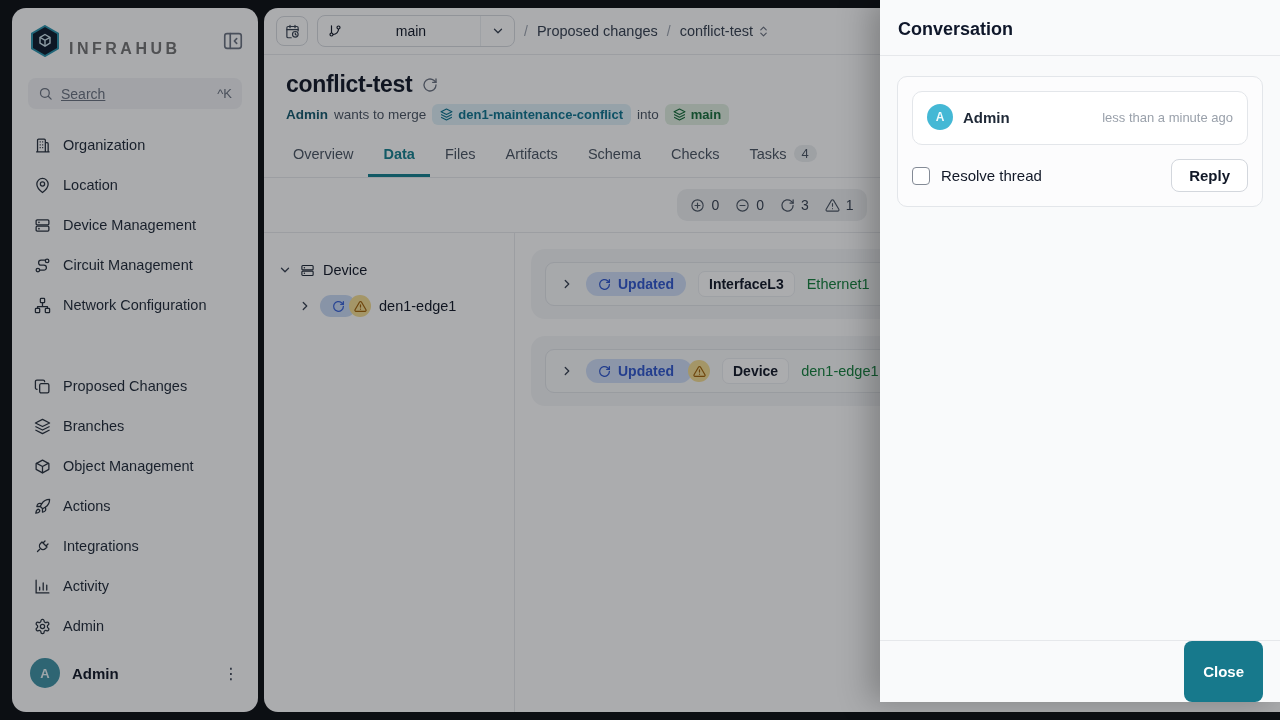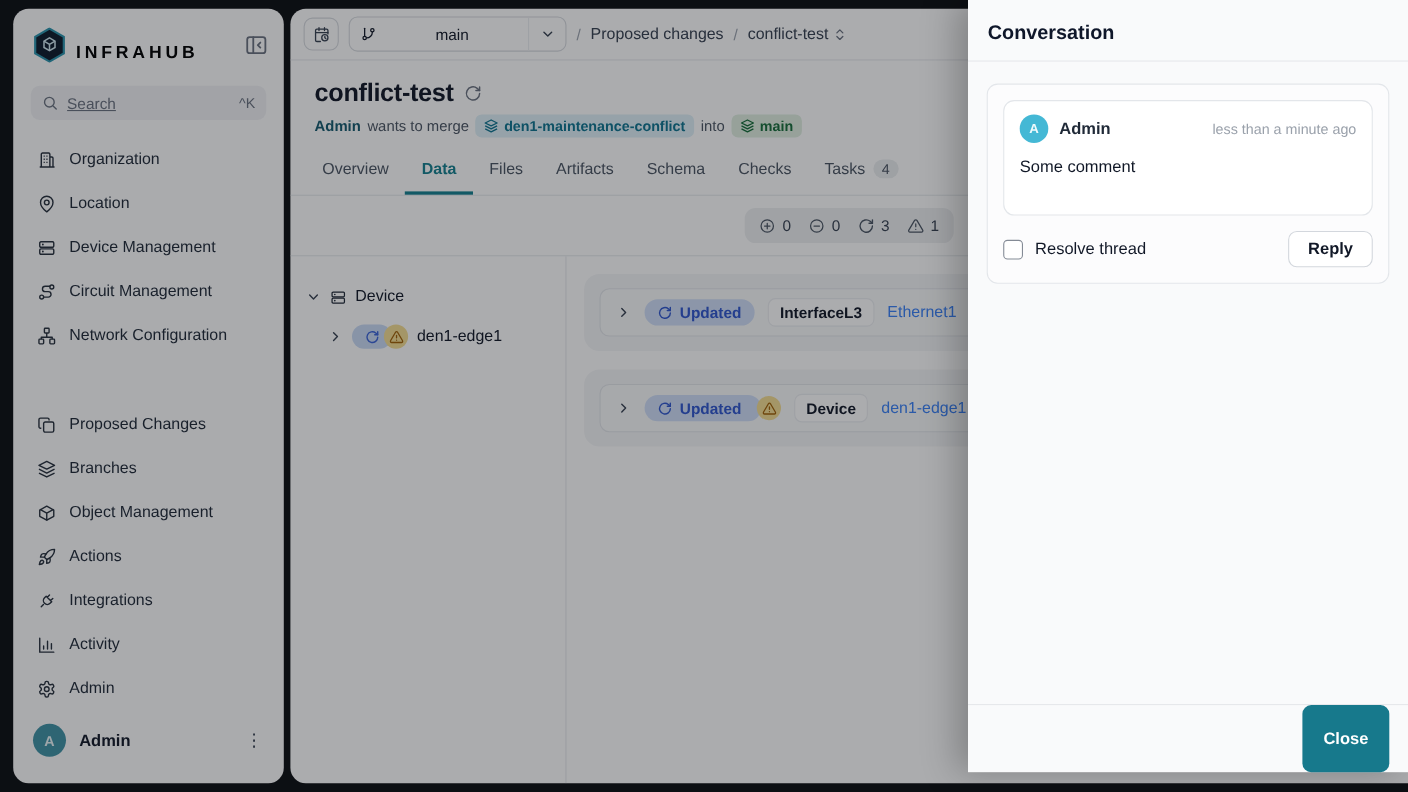--- a/index.html
+++ b/index.html
@@ -3,21 +3,21 @@
 <meta charset="utf-8">
 <style>
   * { margin:0; padding:0; box-sizing:border-box; }
   html,body { width:1280px; height:720px; overflow:hidden; }
   body { font-family:"Liberation Sans","DejaVu Sans",sans-serif; background:#0c0e12; position:relative; color:#111827; }
 
   
   .sidebar { position:absolute; left:12px; top:8px; width:246px; height:704px; background:#fdfdfe; border-radius:14px; display:flex; flex-direction:column; }
   .logo-row { display:flex; align-items:center; padding:16px 14px 10px 18px; }
   .logo-hex { width:30px; height:32px; flex:0 0 auto; }
-  .logo-text { font-size:16px; font-weight:800; letter-spacing:3.5px; color:#000000; margin-left:9px; flex:1;margin-top:16px; }
+  .logo-text { font-size:16px; font-weight:800; letter-spacing:3.5px; color:#737373; margin-left:9px; flex:1;margin-top:16px; }
   .collapse-btn { width:22px; height:22px; color:#6b7280; cursor:pointer; }
   .search-box { margin:10px 16px 6px 16px; height:34px; background:#f1f2f4; border-radius:8px; display:flex; align-items:center; padding:0 10px; gap:8px; color:#6b7280; }
   .search-box .ph { font-size:14px; flex:1;text-decoration:underline; }
   .search-box .kbd { font-size:13px; color:#6b7280; }
   .nav { padding:10px 12px 0 12px; }
   .nav-item { display:flex; align-items:center; gap:12px; height:40px; padding:0 10px; border-radius:8px; font-size:14.5px; color:#1f2937; cursor:pointer; }
   .nav-item .ic { color:#27303c; }
   .nav-gap { height:34px; }
   .side-spacer { flex:1; }
   .user-row { display:flex; align-items:center; gap:12px; padding:12px 18px 24px 18px; }
@@ -64,21 +64,21 @@
   .mini-pill { width:36px; height:22px; border-radius:999px; background:#c9daf5; color:#3b64d8; display:flex; align-items:center; justify-content:center; }
   .mini-warn { width:22px; height:22px; border-radius:50%; background:#f5dd92; color:#a16207; display:flex; align-items:center; justify-content:center; margin-left:-7px; }
 
   .rows { flex:1; padding:16px 0 0 16px; display:flex; flex-direction:column; gap:17px; overflow:hidden; }
   .diff-card { width:648px; background:#f5f6f8; border-radius:14px; padding:13px 14px; }
   .diff-row { background:#f9fafb; border:1px solid #e3e6ea; border-radius:9px; height:44px; display:flex; align-items:center; gap:12px; padding:0 14px; cursor:pointer; }
   .diff-row .chev { color:#374151; display:flex; }
   .updated-pill { display:inline-flex; align-items:center; gap:7px; background:#cfdef7; color:#3057ce; border-radius:999px; padding:4px 12px; font-size:14px; font-weight:600; }
   .row-warn { width:22px; height:22px; border-radius:50%; background:#f5dd92; color:#a16207; display:flex; align-items:center; justify-content:center; margin-left:-16px; }
   .kind-badge { background:#ffffff; border:1px solid #eceef1; border-radius:7px; padding:4px 10px; font-size:14px; font-weight:700; color:#111827; }
-  .row-name { font-size:14.5px; color:#3b82f6; }
+  .row-name { font-size:14.5px; color:#15803d; }
   .comment-pill { display:inline-flex; align-items:center; gap:6px; background:#e6e8ec; border-radius:999px; padding:4px 11px; font-size:14px; color:#111827; }
 
   
   .overlay { position:absolute; inset:0; background:rgba(15,18,24,0.35); z-index:40; }
   .drawer { position:absolute; right:0; top:0; width:400px; height:702px; background:#f9fafb; z-index:50; display:flex; flex-direction:column; box-shadow:-10px 0 30px rgba(0,0,0,0.25); }
   .drawer-header { padding:19px 18px 15px 18px; border-bottom:1px solid #e6e8eb; }
   .drawer-title { font-size:18px; font-weight:700; color:#0f172a; }
   .drawer-body { flex:1; padding:20px 17px; overflow:auto; }
   .thread-card { background:#fcfcfd; border:1px solid #e3e6ea; border-radius:10px; padding:14px; }
   .comment-card { background:#fff; border:1px solid #e3e6ea; border-radius:10px; padding:12px 14px 14px 14px; }
@@ -512,21 +512,20 @@
   </div>
 
   <div class="drawer-body">
     <div class="thread-card">
       <div class="comment-card">
         <div class="comment-head">
           <span class="comment-avatar">A</span>
           <span class="comment-author">Admin</span>
           <span class="comment-time">less than a minute ago</span>
         </div>
-        <div class="comment-text">Some comment</div>
       </div>
       <div class="thread-foot">
         <span class="resolve">
           <span class="checkbox"></span>
           <span class="resolve-label">Resolve thread</span>
         </span>
         <button class="reply-btn">Reply</button>
       </div>
     </div>
   </div>

